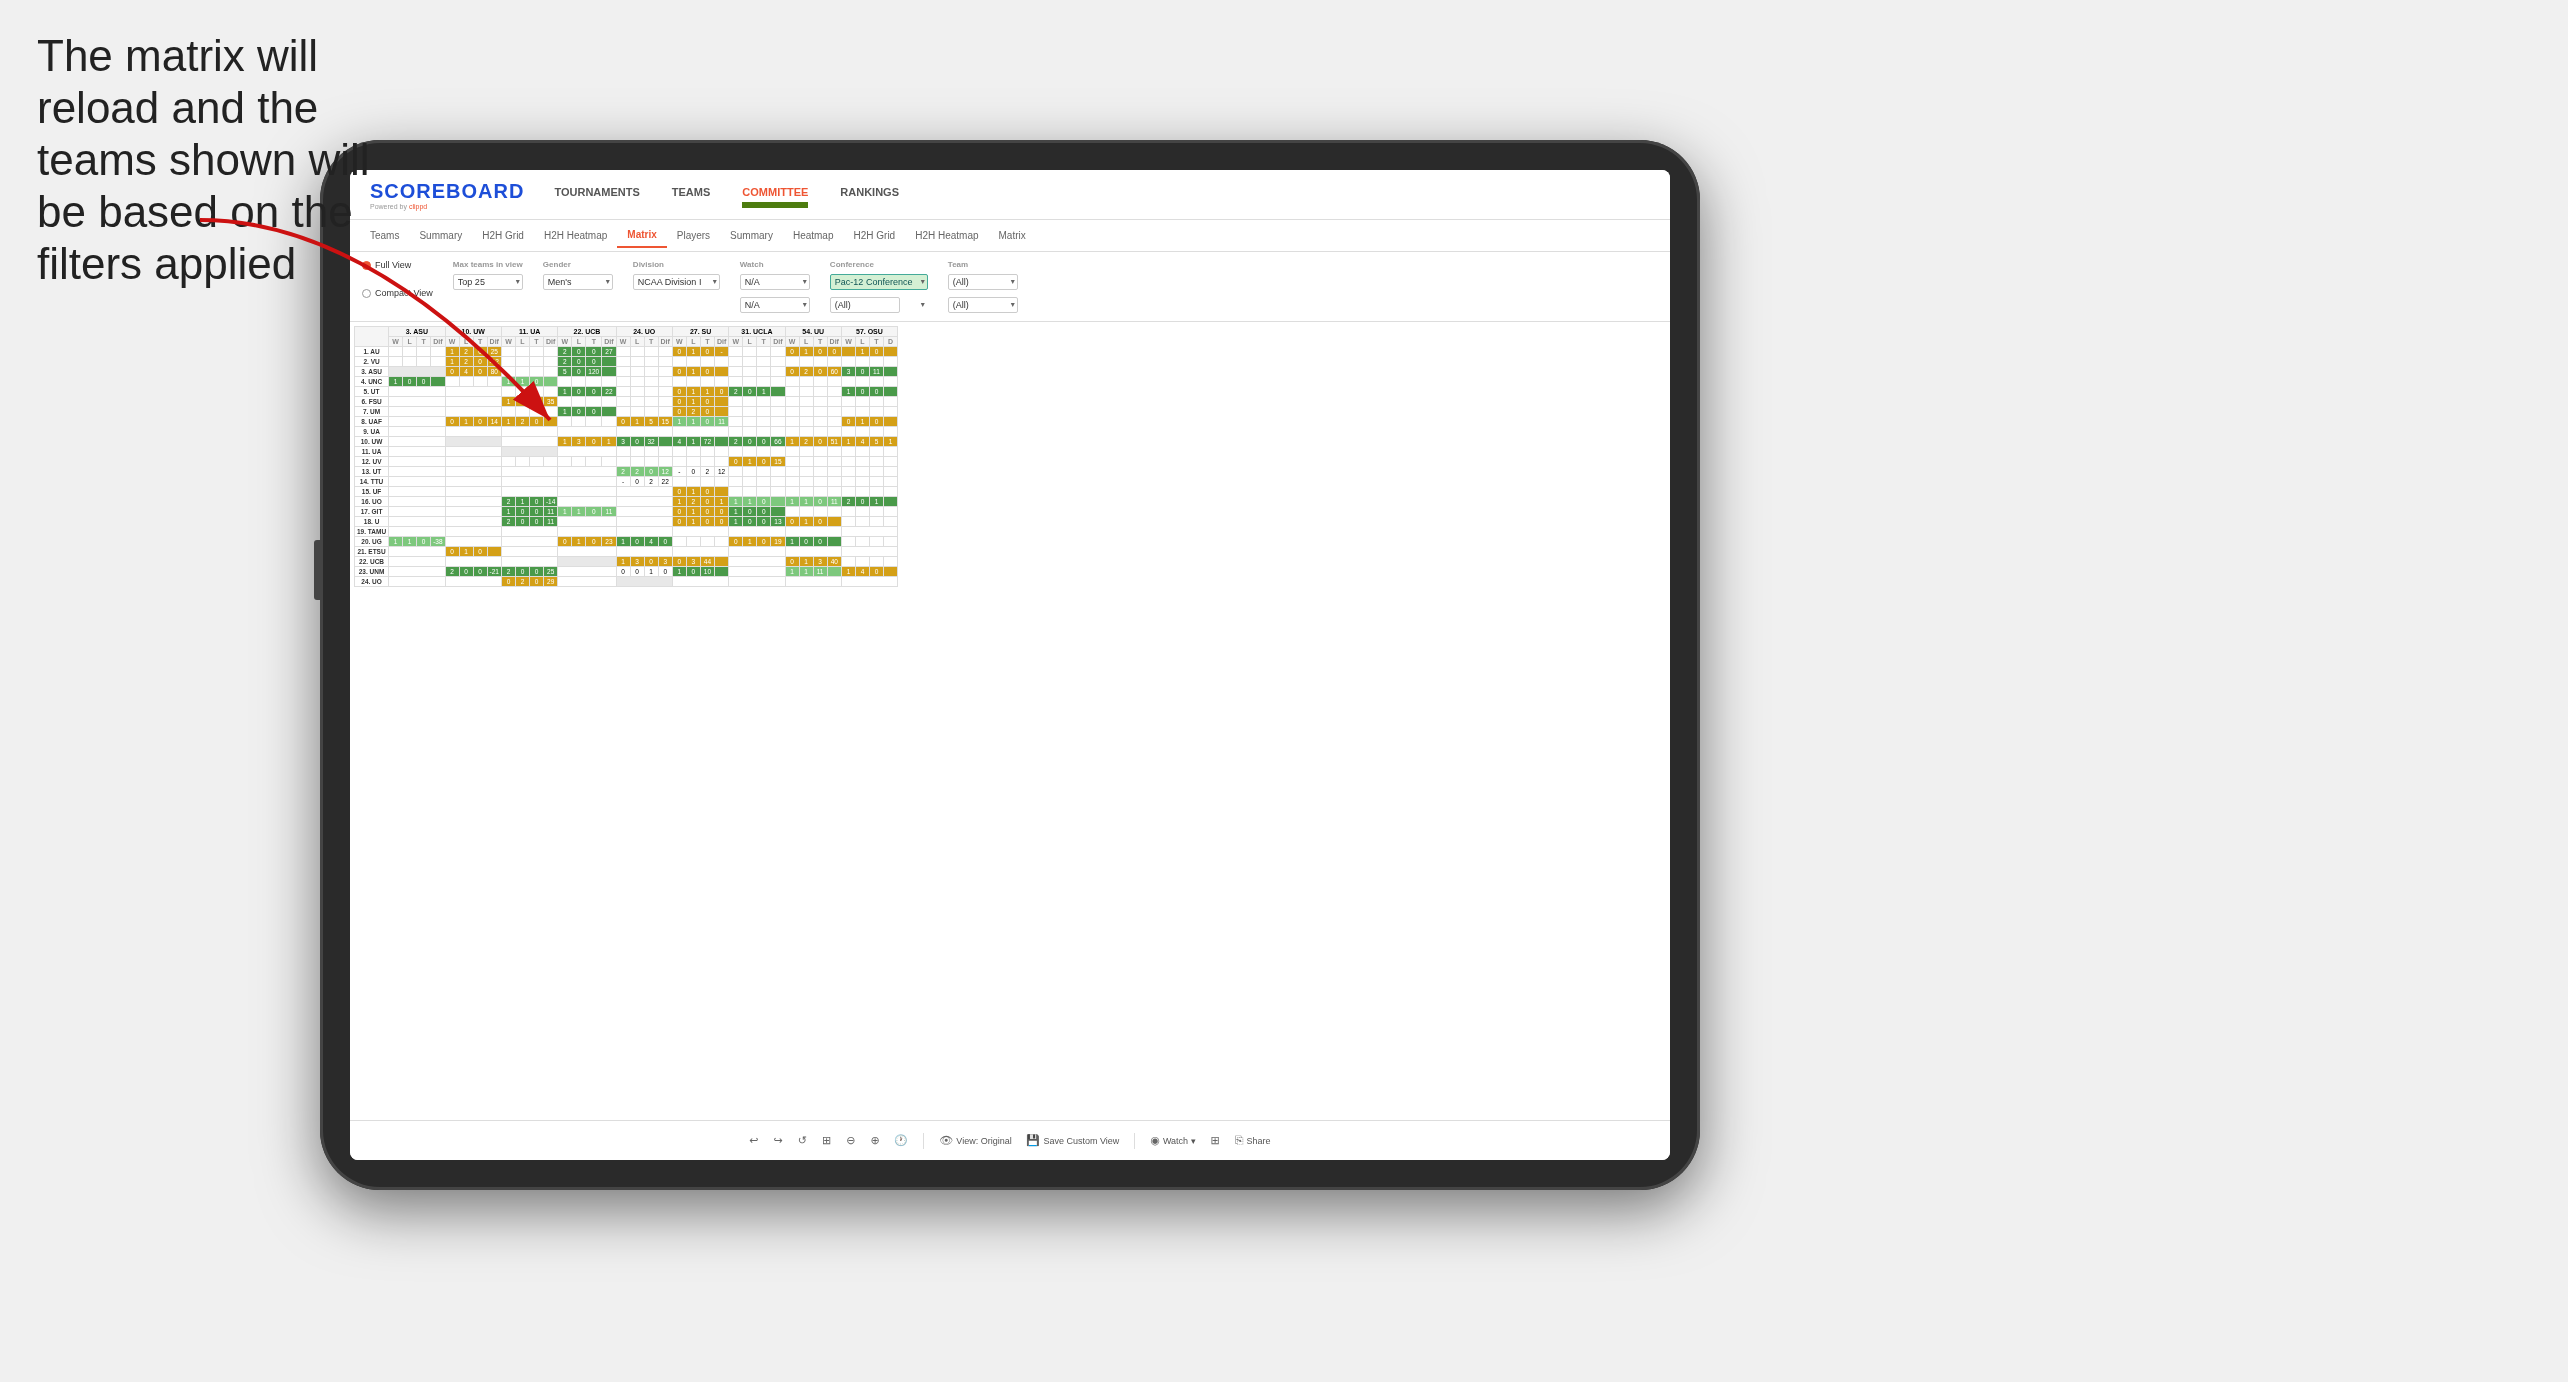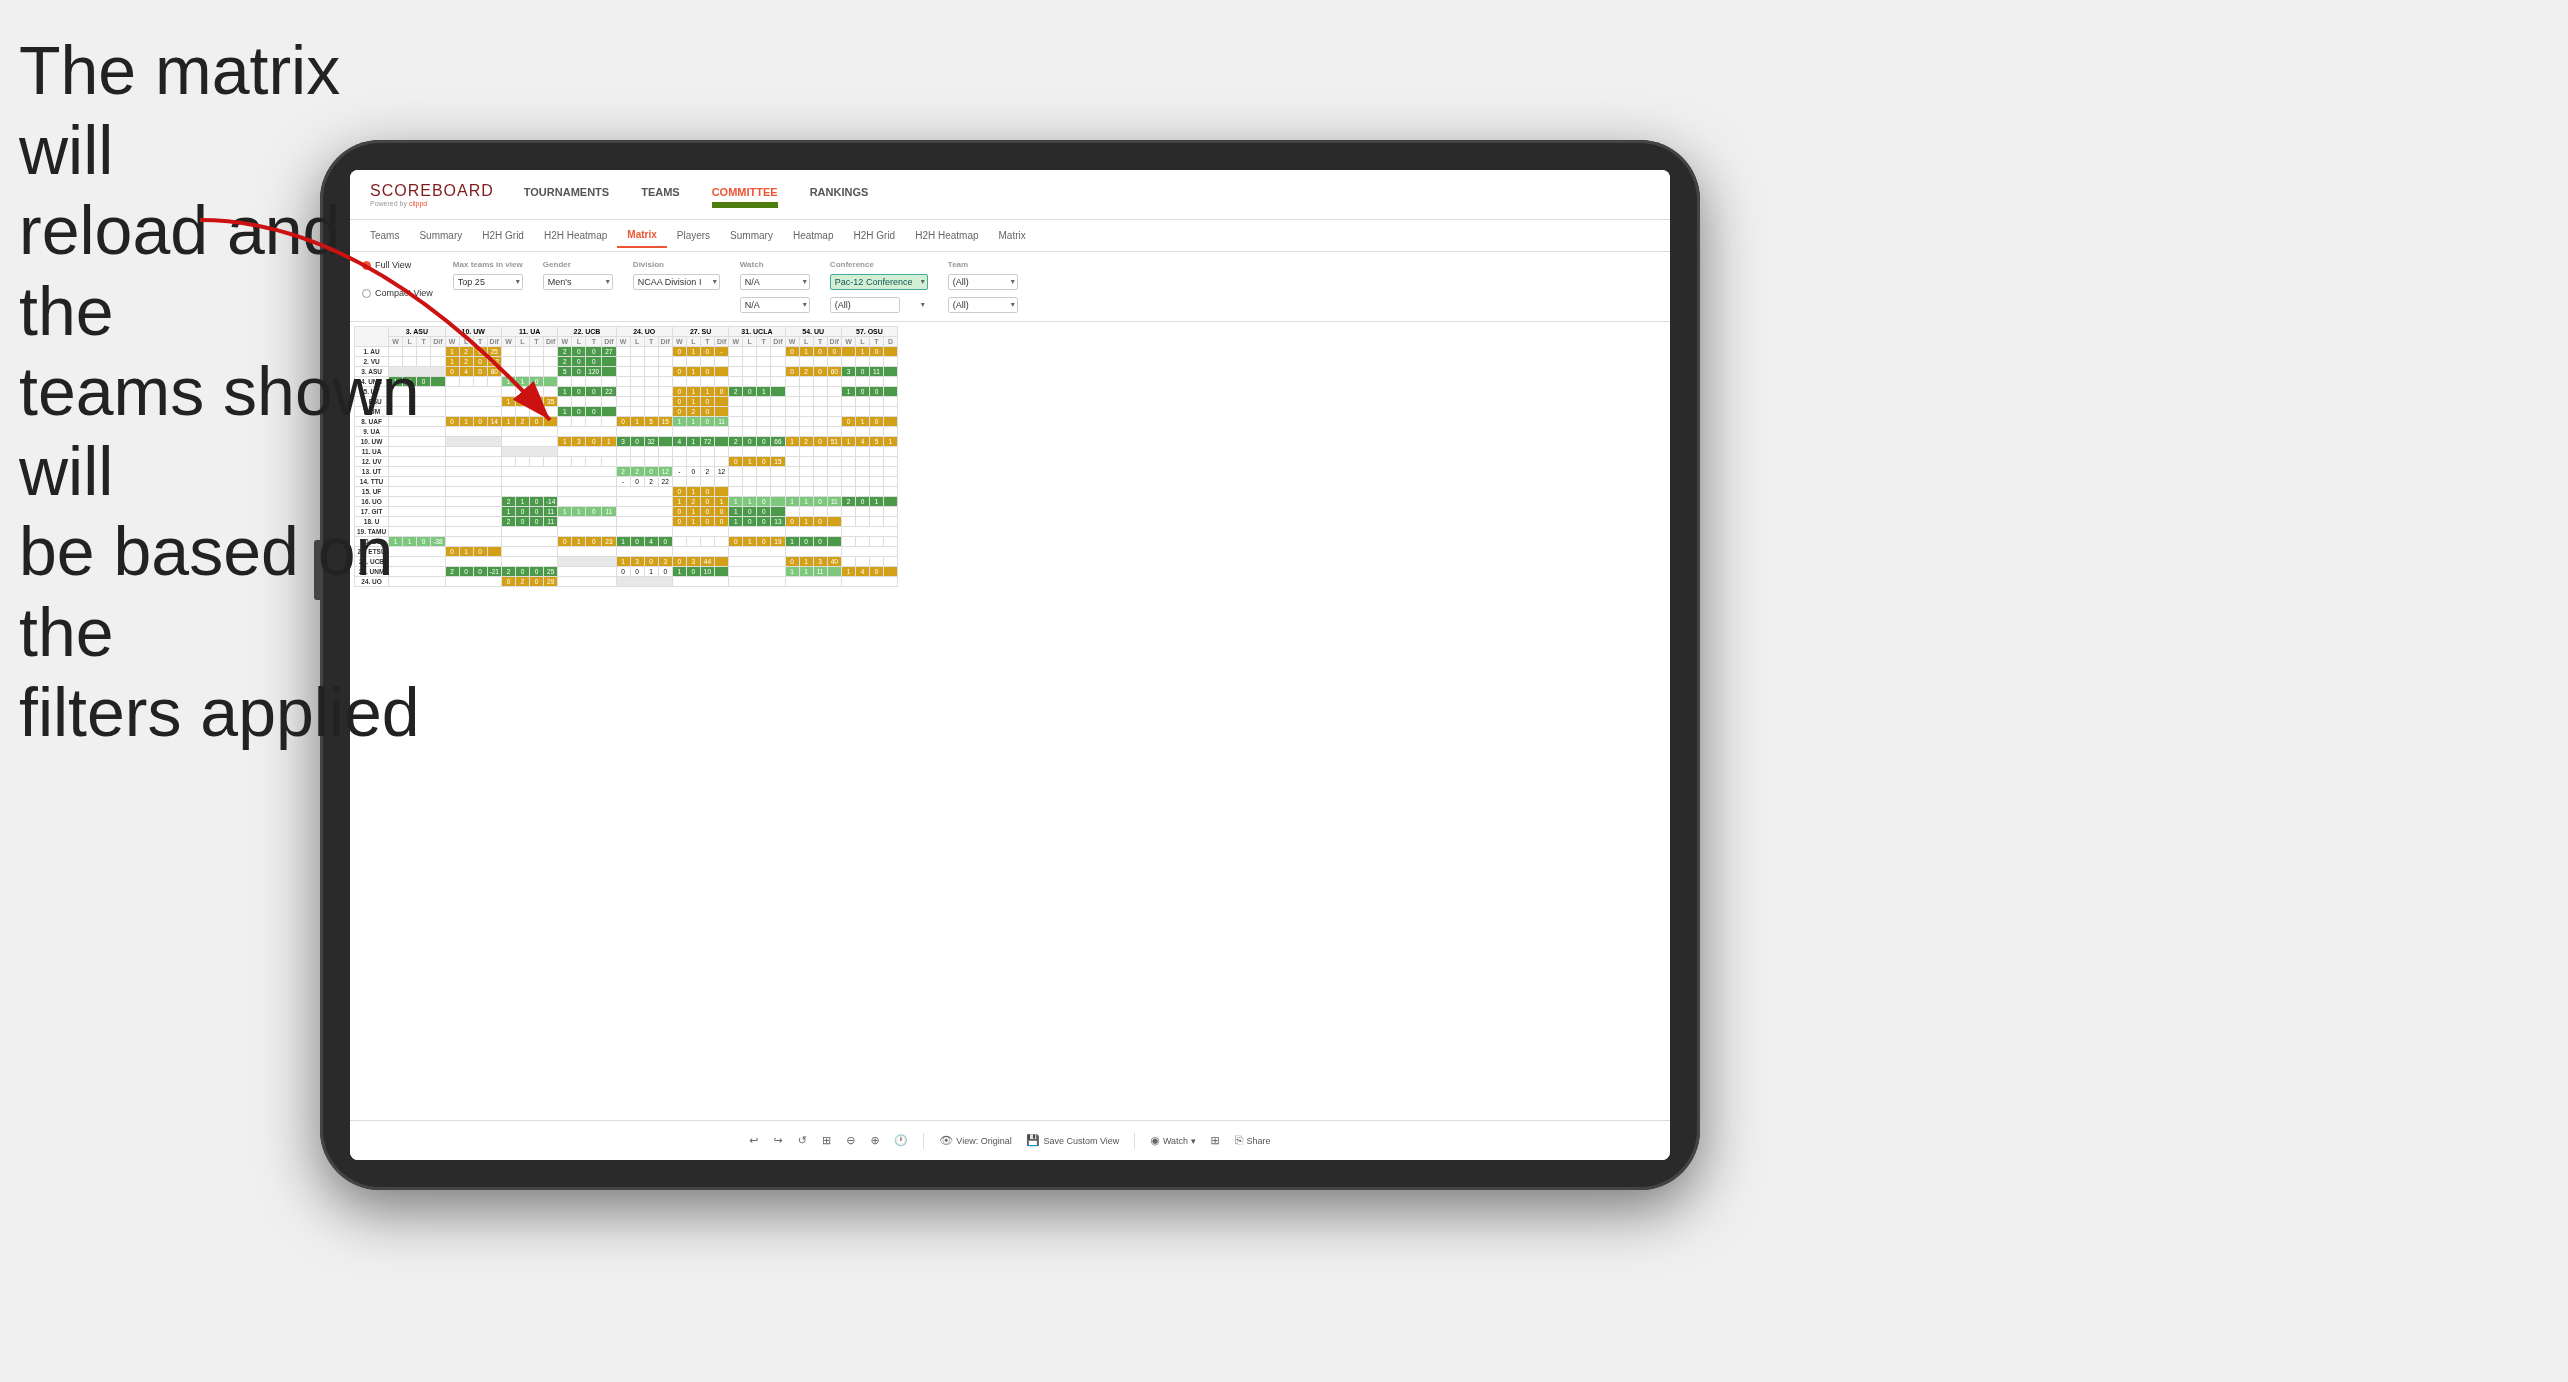--- a/index.html
+++ b/index.html
@@ -9,22 +9,22 @@
       width: 2568px;
       height: 1382px;
       position: relative;
       overflow: hidden;
     }
 
     
     .annotation-text {
       position: absolute;
       top: 30px;
-      left: 19px;
-      font-size: 68px;
+      left: 37px;
+      font-size: 44px;
       font-weight: 400;
       line-height: 1.18;
       color: #222;
       z-index: 10;
       width: 430px;
     }
 
     
     .tablet-frame {
       position: absolute;
@@ -71,24 +71,24 @@
       background: #fff;
     }
 
     .logo-area {
       display: flex;
       flex-direction: column;
       margin-right: 30px;
     }
 
     .logo-title {
-      font-size: 16px;
-      font-weight: 400;
+      font-size: 20px;
+      font-weight: 700;
       letter-spacing: 1px;
-      color: #7f1d1d;
+      color: #1d4ed8;
     }
 
     .logo-sub {
       font-size: 7px;
       color: #999;
     }
 
     .logo-sub span {
       color: #e53;
     }

